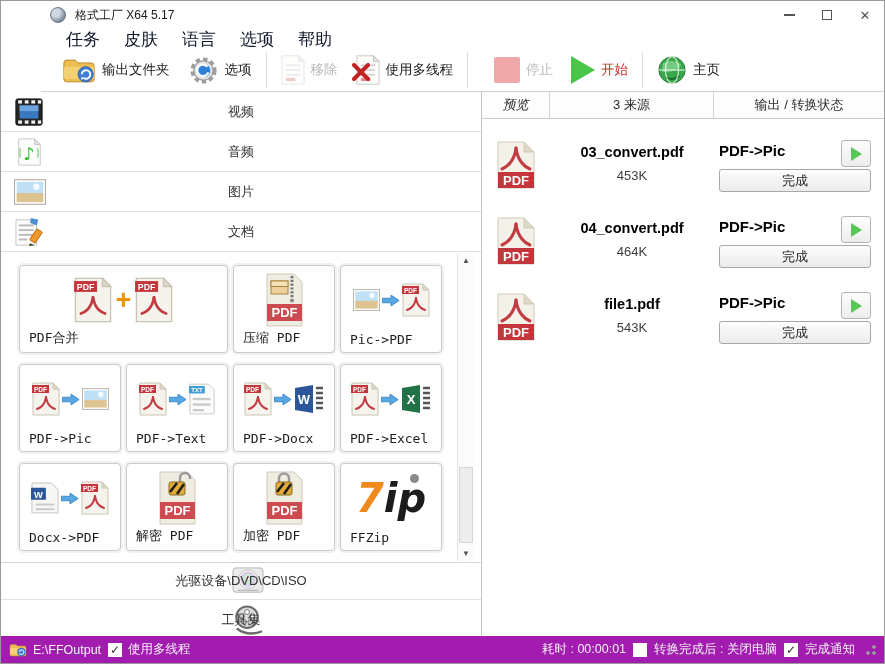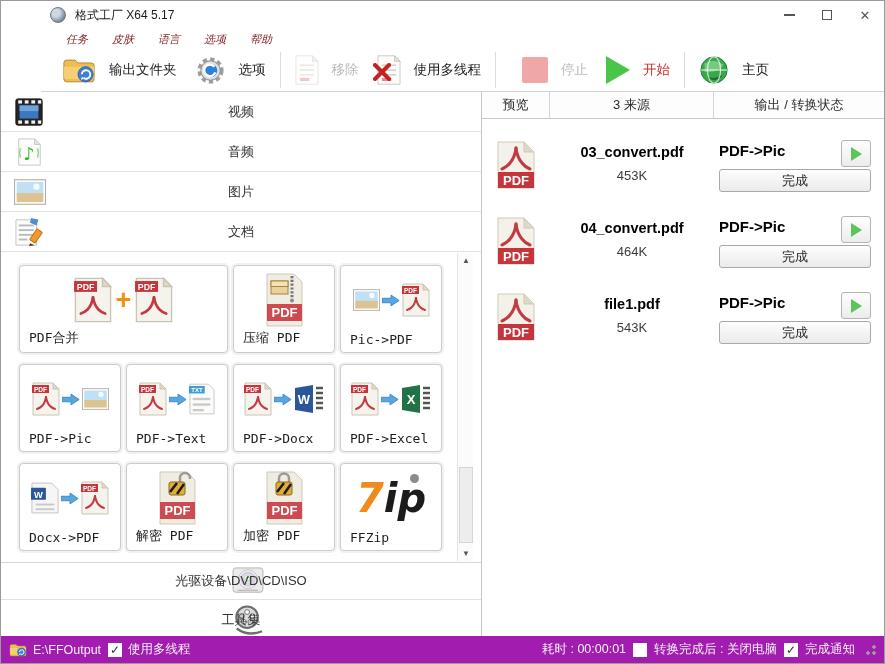--- a/index.html
+++ b/index.html
@@ -14,26 +14,26 @@
               border:1px solid #6b7887; }
   .title-text { font-size:12px; color:#1a1a1a; margin-left:9px; }
   .win-controls { margin-left:auto; display:flex; height:100%; }
   .win-btn { width:38px; height:100%; display:flex; align-items:center; justify-content:center;
              color:#555; font-size:13px; cursor:default; }
   .win-btn .box { width:10px; height:10px; border:1.5px solid #555; }
   .win-btn .minus { width:11px; height:2px; background:#555; }
 
   
   .menubar { height:20px; display:flex; align-items:center; padding-left:13px; }
-  .menu-item { font-size:11px; color:#7f1d1d; padding:0 12px;font-style:italic; }
+  .menu-item { font-size:17px; color:#0f172a; padding:0 12px; }
 
   
   .toolbar { height:43px; border-bottom:1px solid #d2d2d2; display:flex; align-items:center;
              padding-left:12px; }
-  .tool-btn { display:flex; align-items:center; gap:13px; padding:0 9px; font-size:13.5px; color:#1c1c1c; height:40px;justify-content:space-between; }
+  .tool-btn { display:flex; align-items:center; gap:6px; padding:0 9px; font-size:13.5px; color:#1c1c1c; height:40px;justify-content:space-between; }
   .tool-btn.disabled { color:#b8b8b8; }
   .tb-sep { width:1px; height:36px; background:#dcdcdc; margin:0 5px; }
   .stop-square { width:26px; height:26px; background:#f0a7a7; border-radius:2px; }
   .start-tri { width:0; height:0; border-left:24px solid #49c649; border-top:14px solid transparent;
                border-bottom:14px solid transparent; }
   .start-label { color:#ce2a2a; }
 
   
   .main { position:absolute; top:91px; left:0; right:0; bottom:27px; display:flex; }
   .left-panel { width:481px; border-right:1px solid #c6c6c6; position:relative; background:#fff; }
@@ -70,21 +70,21 @@
   .sb-btn { position:absolute; left:0; width:16px; height:15px; display:flex; align-items:center;
             justify-content:center; font-size:8px; color:#555; }
   .sb-up { top:0; } .sb-down { bottom:0; }
   .sb-thumb { position:absolute; left:1px; width:14px; top:214px; height:76px;
               background:#ededed; border:1px solid #d6d6d6; }
 
   
   .list-header { height:27px; display:flex; border-bottom:1px solid #c9c9c9; background:#fdfdfd; }
   .lh-cell { border-right:1px solid #d4d4d4; display:flex; align-items:center; justify-content:center;
              font-size:13px; color:#2b2b2b; }
-  .lh-preview { width:68px; } .lh-source { width:164px; } .lh-status { flex:1; border-right:none; }
+  .lh-preview { width:68px;font-style:italic; } .lh-source { width:164px; } .lh-status { flex:1; border-right:none; }
   .task-row { height:60px; position:relative;margin-top:16px; }
   .pdf-file-icon { position:absolute; left:15px; top:6px; }
   .task-name { position:absolute; left:68px; width:164px; top:9px; text-align:center;
                font-weight:bold; font-size:14.5px; color:#000; }
   .task-size { position:absolute; left:68px; width:164px; top:33px; text-align:center;
                font-size:13px; color:#3c3c3c; }
   .task-conv { position:absolute; left:237px; top:7px; font-weight:bold; font-size:15px; color:#000; }
   .play-btn { position:absolute; right:13px; top:5px; width:30px; height:27px;
               background:linear-gradient(#fefefe,#ececec); border:1px solid #b4b4b4; border-radius:3px;
               display:flex; align-items:center; justify-content:center; }

